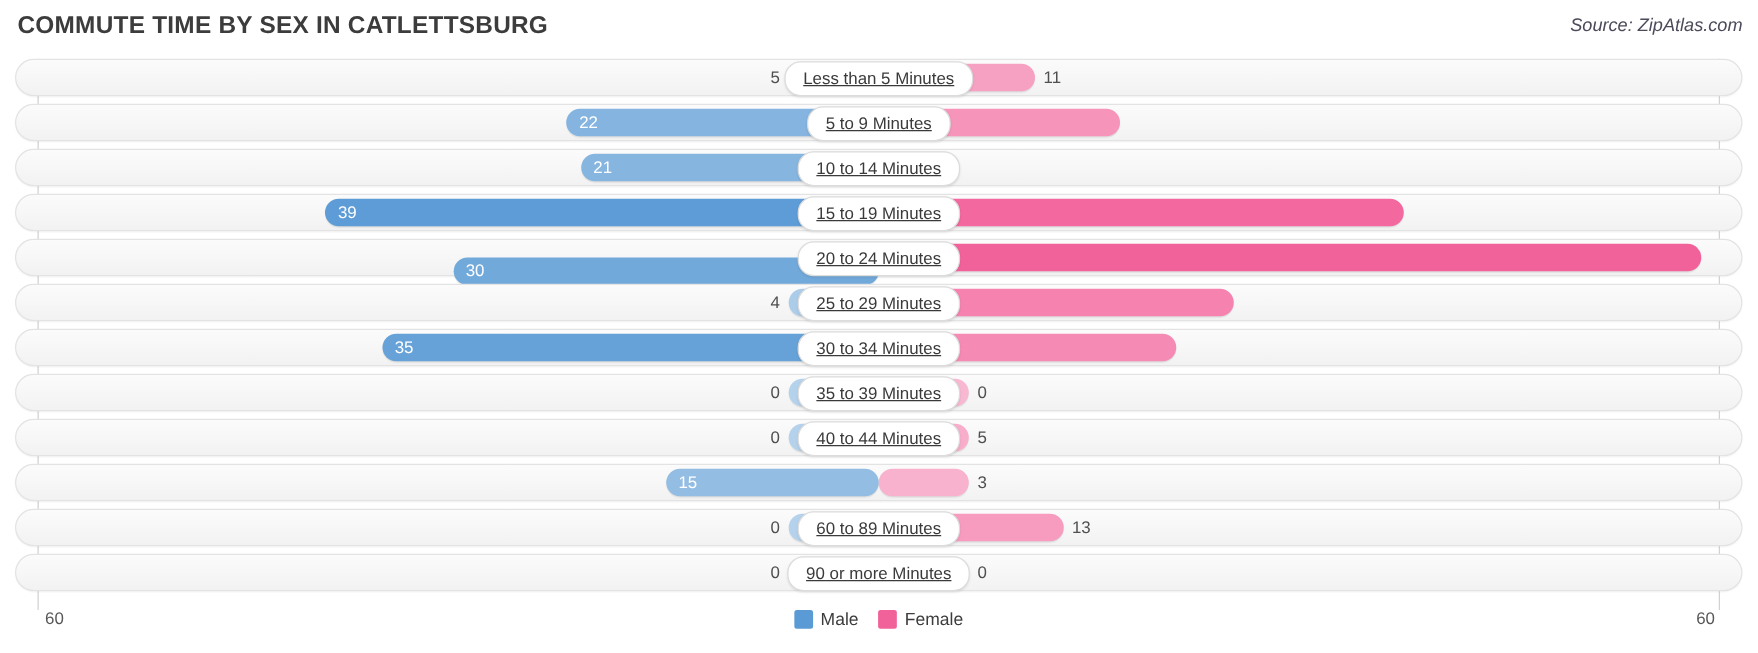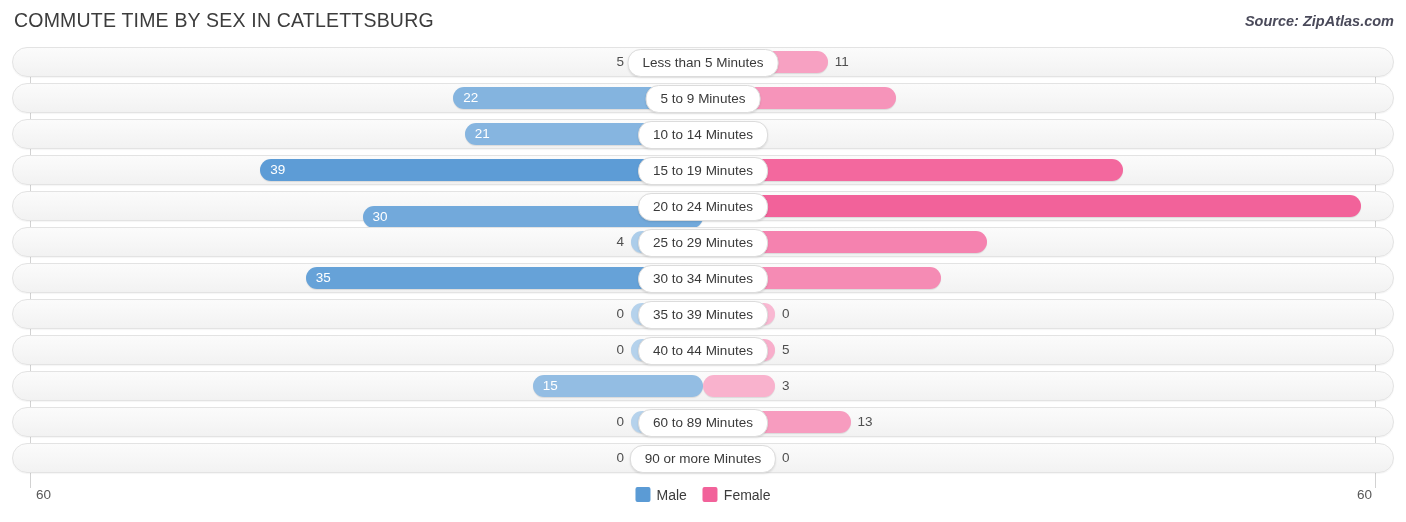--- a/index.html
+++ b/index.html
@@ -22,31 +22,31 @@
     top: 0; left: 0; right: 0;
     height: 40px;
   }
   .chart-title {
     position: absolute;
     left: 14px;
     top: 9px;
     font-size: 19.5px;
     letter-spacing: 0.2px;
     color: #3c3c3c;
-    font-weight: 400;
+    font-weight: 700;
     white-space: nowrap;
   }
   .source-note {
     position: absolute;
     right: 12px;
     top: 13px;
     font-size: 14.5px;
     font-style: italic;
     color: #4a4a5a;
-    font-weight: 700;
+    font-weight: 400;
     white-space: nowrap;
   }
 
   
   .plot {
     position: absolute;
     left: 0;
     top: 47px;
     width: 1406px;
     height: 437px;
@@ -120,20 +120,21 @@
     line-height: 26px;
     padding: 0 14px;
     background: #ffffff;
     border: 1px solid #dcdcdc;
     border-radius: 13px;
     font-size: 13.5px;
     color: #3a3a3a;
     white-space: nowrap;
     box-shadow: 0 1px 2px rgba(0,0,0,0.10);
     z-index: 5;
+    text-decoration: underline;
   }
 
   
   .footer {
     position: absolute;
     left: 0; right: 0;
     top: 484px;
     height: 38px;
   }
   .axis-label {
@@ -149,20 +150,21 @@
     position: absolute;
     left: 50%;
     top: 3px;
     transform: translateX(-50%);
     display: flex;
     align-items: center;
     gap: 16px;
   }
   .legend-item {
     display: flex;
+    align-items: center;
     gap: 6px;
   }
   .legend-swatch {
     width: 15px;
     height: 15px;
     border-radius: 2px;
   }
   .legend-text {
     font-size: 14px;
     color: #3c3c3c;

